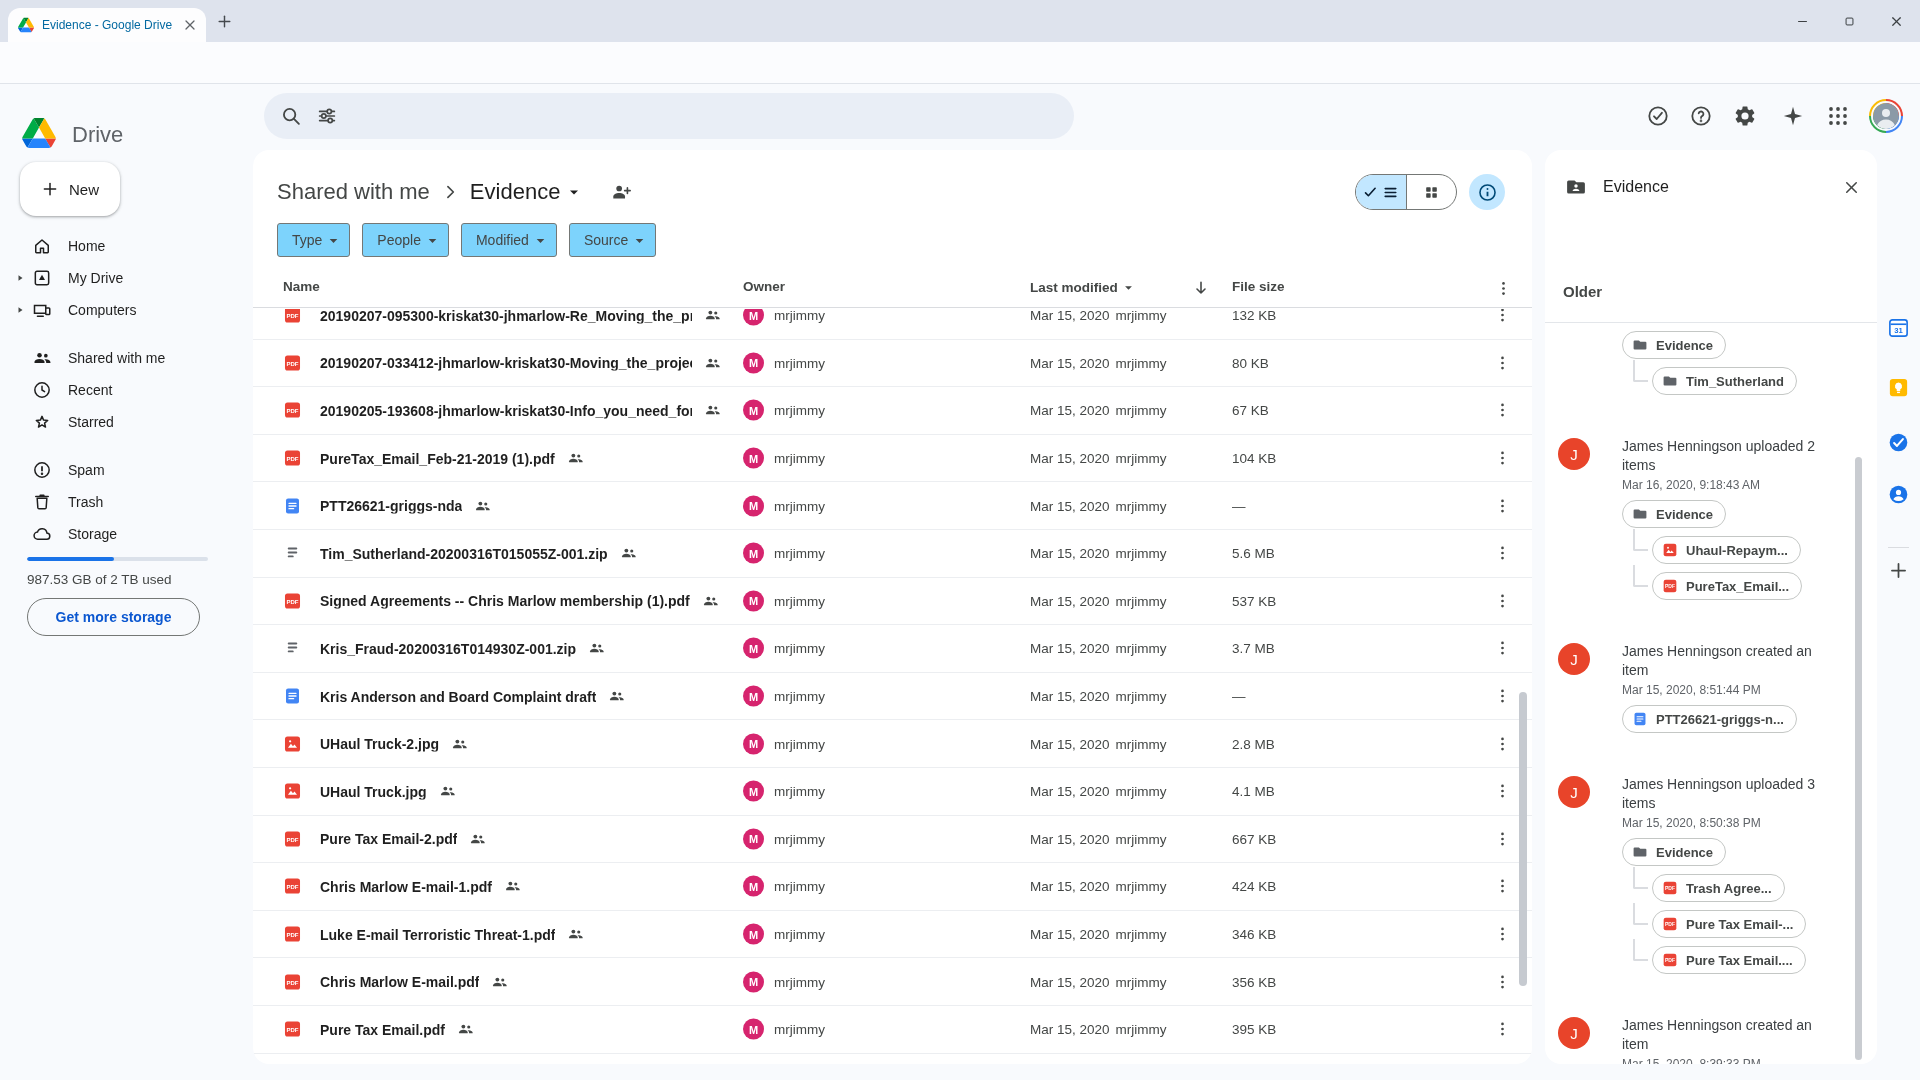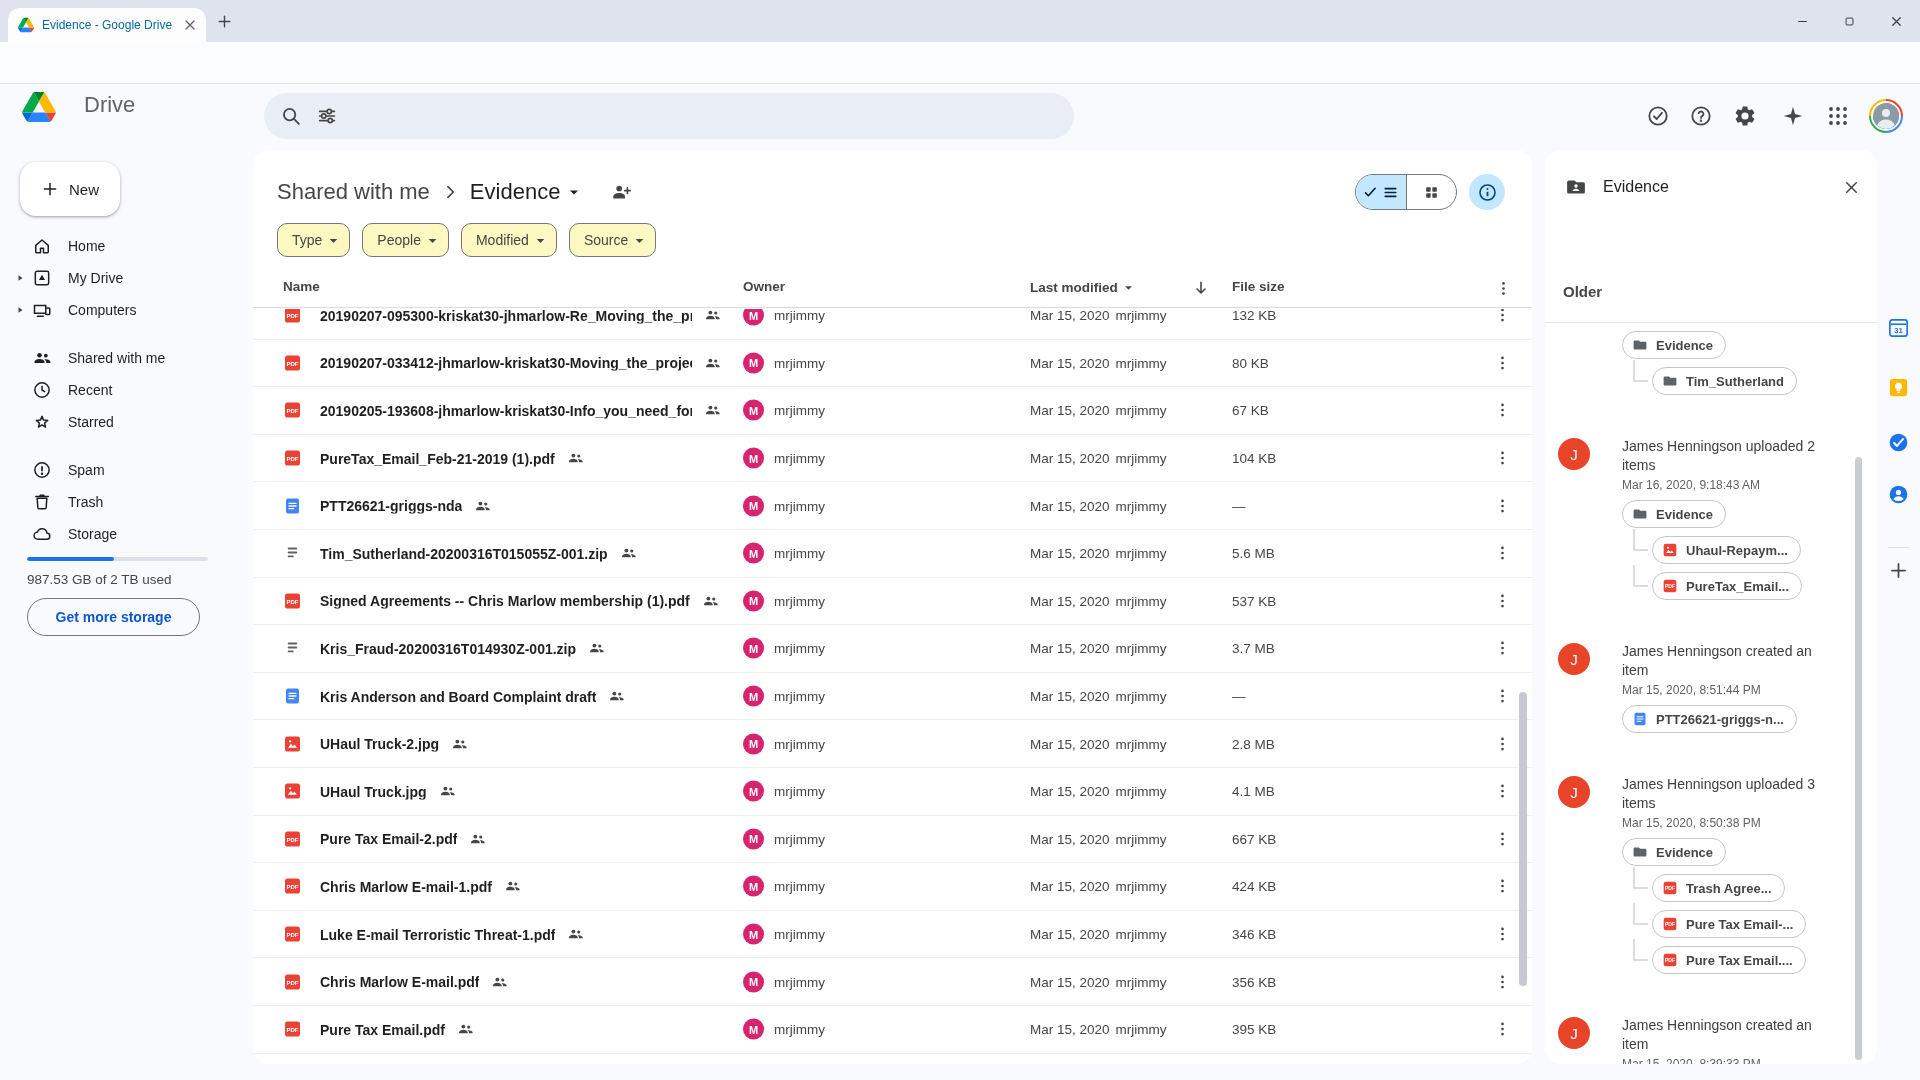--- a/index.html
+++ b/index.html
@@ -24,21 +24,21 @@
   .omni-tune{width:16px;height:16px;color:#5f6368}
   .url{flex:1;font-size:13.5px;color:#202124;white-space:nowrap;overflow:hidden}
   .omni-right{display:flex;align-items:center;gap:14px;color:#5f6368}
   .omni-right .ic{width:19px;height:19px}
   .tbsep{position:absolute;top:53px;width:1px;height:19px;background:#d4d8de}
   .extcam{position:absolute;left:1672px;top:49px;width:26px;height:26px;background:#b7a6e8;border-radius:7px;padding:4px;color:#fff}
   .tb-avatar{position:absolute;left:1850px;top:50px;width:24px;height:24px;border-radius:50%;overflow:hidden}
 
   
   .dheader{position:absolute;top:84px;left:0;width:1920px;height:64px;background:#f8fafd}
-  .brand{position:absolute;left:22px;top:8px;height:64px;display:flex;align-items:flex-start;gap:28px}
+  .brand{position:absolute;left:22px;top:0;height:64px;display:flex;align-items:flex-end;gap:16px}
   .brand .logo{width:34px;height:30px}
   .brand .name{font-size:22px;color:#5f6368}
   .searchbar{position:absolute;left:264px;top:9px;width:810px;height:46px;background:#e9eef6;border-radius:24px;display:flex;align-items:center;padding:0 16px;gap:14px}
   .searchbar .s-ic{width:22px;height:22px;color:#444746}
   .searchbar .s-txt{flex:1;font-size:16px;color:#444746}
   .searchbar .s-tune{width:22px;height:22px;color:#444746}
   .dh-ic{position:absolute;top:20px;width:24px;height:24px;color:#444746}
   .dh-avatar{position:absolute;left:1869px;top:15px;width:34px;height:34px;border-radius:50%;padding:2px;background:conic-gradient(#ea4335 0 25%,#4285f4 25% 50%,#34a853 50% 75%,#fbbc04 75% 100%)}
   .dh-avatar .inner{width:30px;height:30px;border-radius:50%;overflow:hidden;border:2px solid #f8fafd}
 
@@ -66,21 +66,21 @@
   .crumb-caret{width:20px;height:20px;color:#1f1f1f}
   .crumb-share{width:22px;height:22px;color:#444746;margin-left:16px}
   .viewtoggle{position:absolute;top:24px;left:1102px;width:102px;height:36px;border:1px solid #747775;border-radius:18px;display:flex;background:#fff;overflow:hidden}
   .vt-half{flex:1;display:flex;align-items:center;justify-content:center;gap:3px}
   .vt-list{background:#c2e7ff;border-right:1px solid #747775;color:#0b1f33}
   .vt-grid{color:#444746}
   .vt-half .ic{width:17px;height:17px}
   .infobtn{position:absolute;top:24px;left:1216px;width:36px;height:36px;border-radius:50%;background:#c2e7ff;display:flex;align-items:center;justify-content:center;color:#004a77}
   .infobtn .ic{width:21px;height:21px}
   .filters{position:absolute;top:73px;left:24px;display:flex;gap:12px}
-  .fchip{height:34px;border:1px solid #747775;border-radius:10px;display:flex;align-items:center;padding:0 6px 0 14px;font-size:14px;color:#444746;gap:2px;background:#fef9c3}
+  .fchip{height:34px;border:1px solid #747775;border-radius:3px;display:flex;align-items:center;padding:0 6px 0 14px;font-size:14px;color:#444746;gap:2px;background:#7dd3fc}
   .fchip .ic{width:19px;height:19px;color:#444746}
   .thead{position:absolute;top:120px;left:0;width:100%;height:38px;border-bottom:1px solid #dadce0}
   .th{position:absolute;top:9px;font-size:13.5px;font-weight:700;color:#444746;display:flex;align-items:center;gap:2px}
   .th .ic{width:17px;height:17px}
   .sorticon{position:absolute;left:938px;top:8px;width:20px;height:20px;color:#444746}
   .rows-vp{position:absolute;top:159px;left:0;right:0;bottom:0;overflow:hidden}
   .rows{transform:translateY(-17px)}
   .row{position:relative;height:47.6px;border-bottom:1px solid #eceef1}
   .cell{position:absolute;top:50%;transform:translateY(-50%);display:flex;align-items:center}
   .c-name{left:30px;gap:0}

